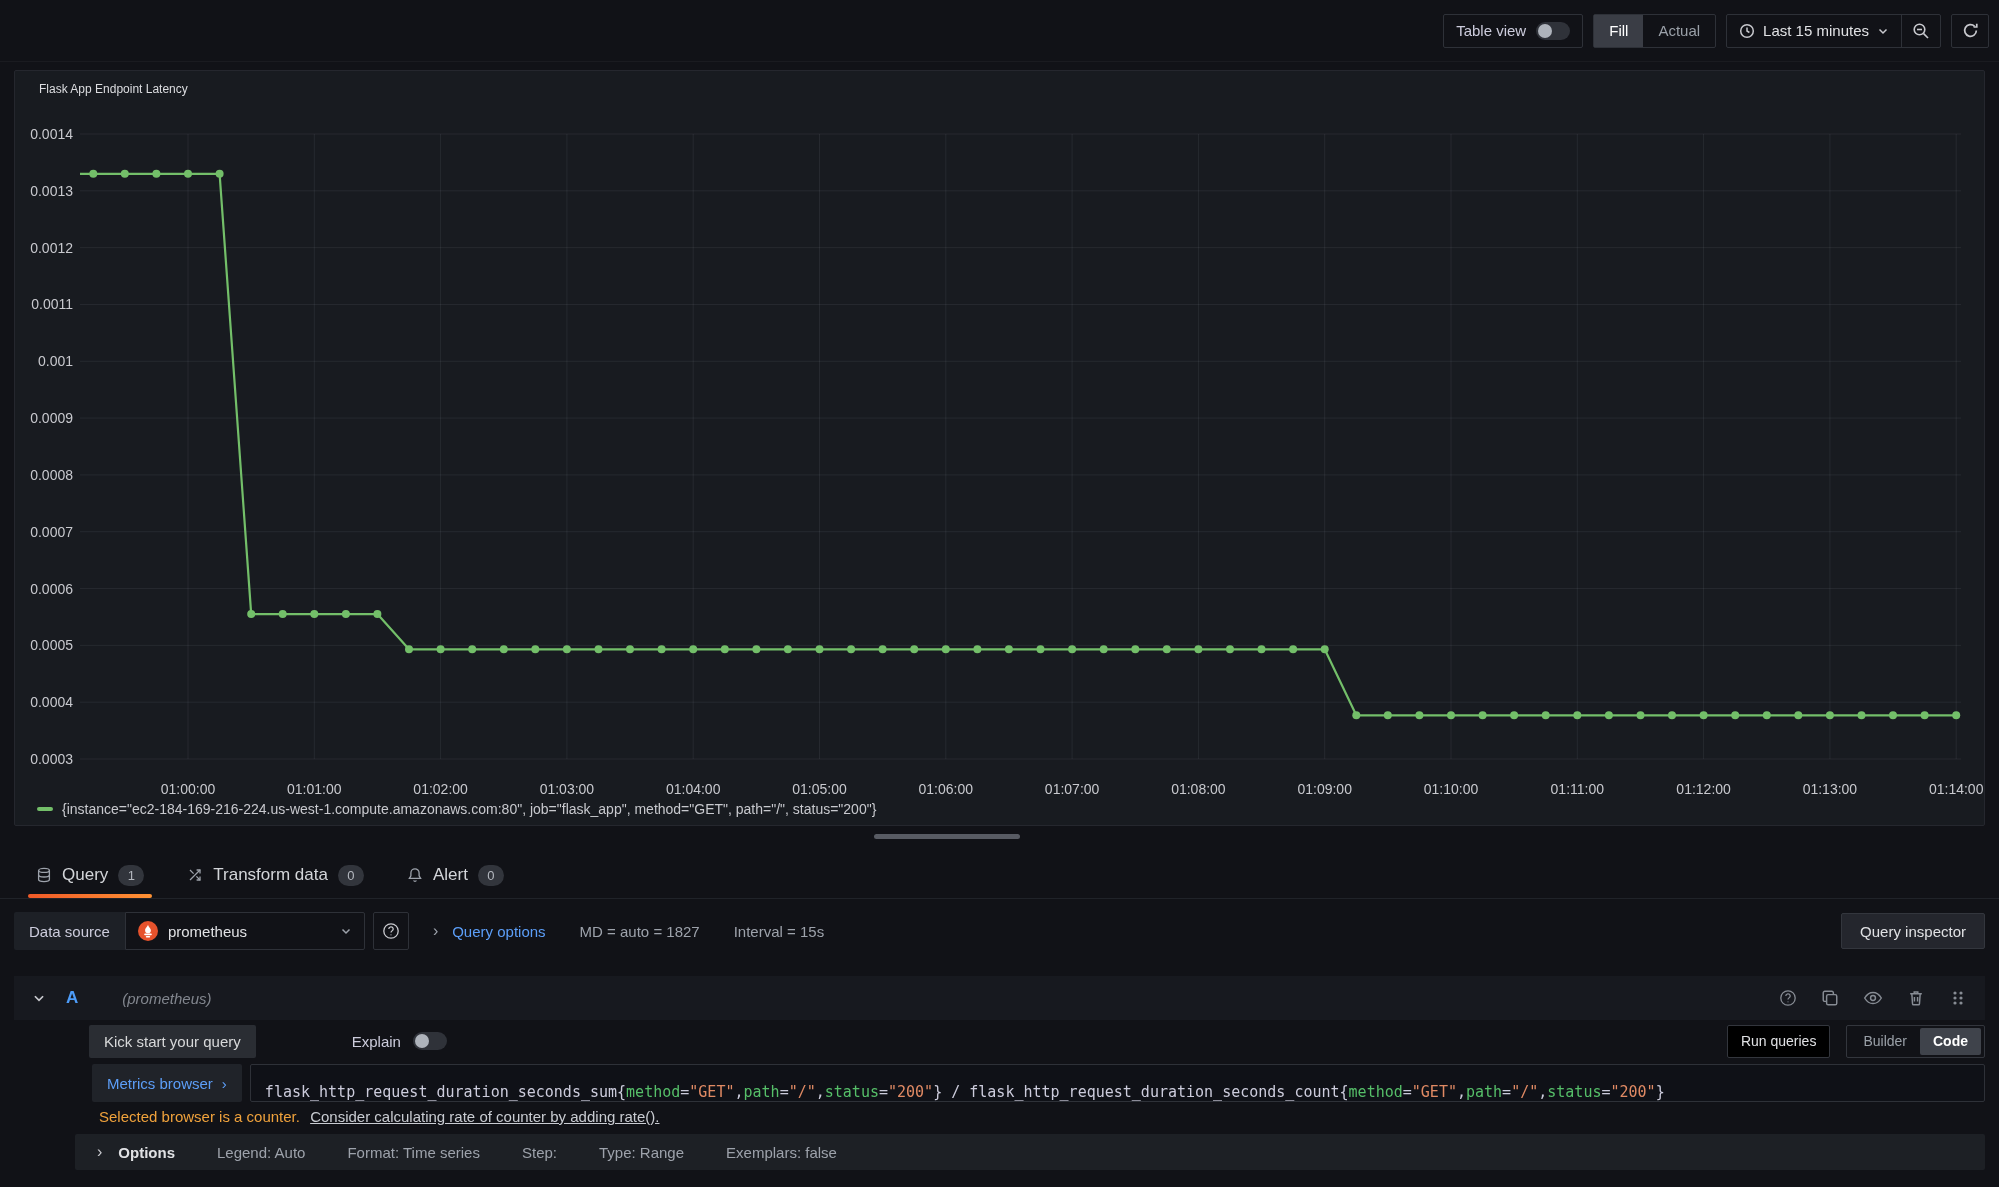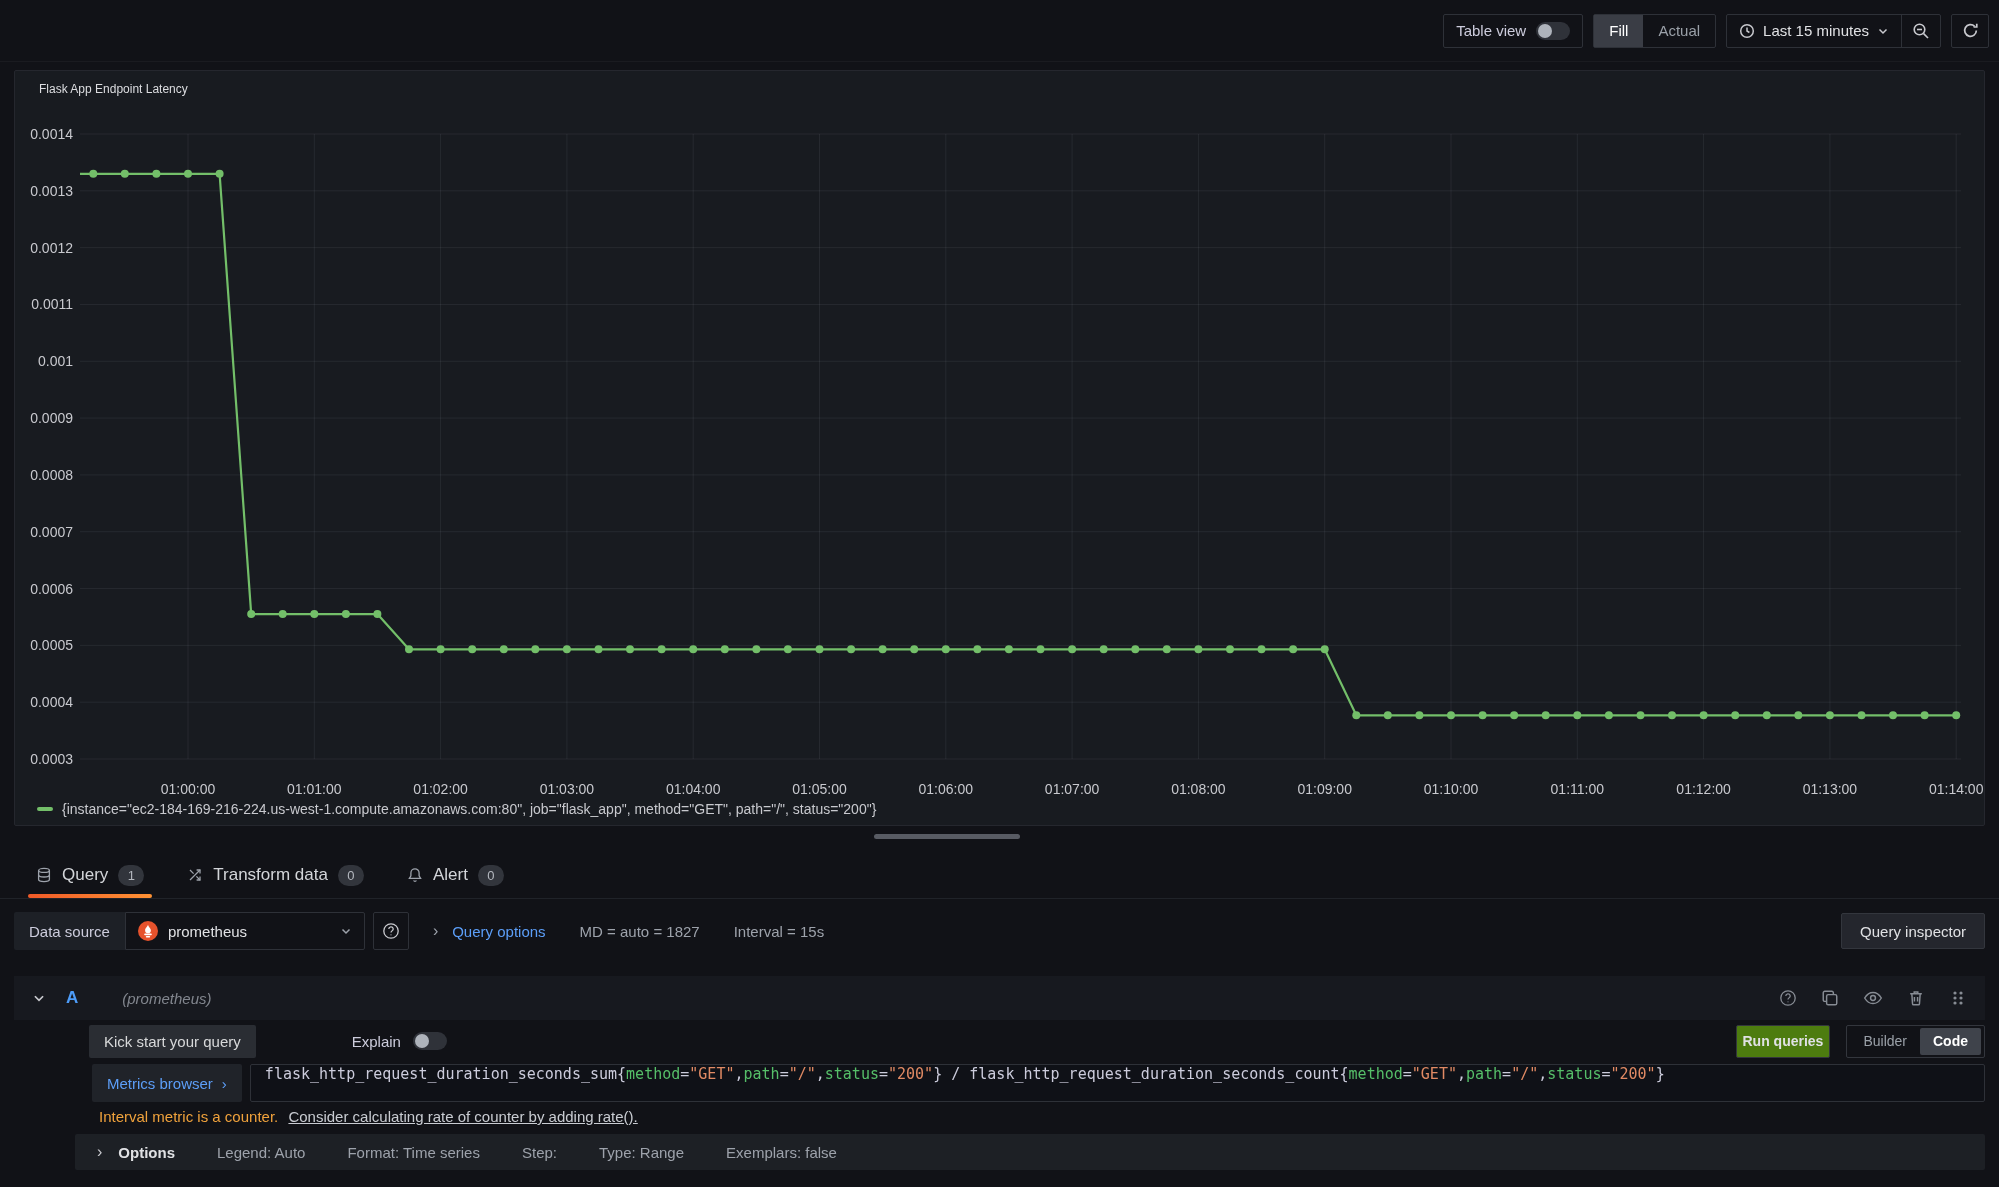--- a/index.html
+++ b/index.html
@@ -77,32 +77,32 @@
     display:flex; align-items:center; padding:0 18px; }
   .q-chevron { cursor:pointer; display:flex; }
   .q-refid { color:#4d9cf8; font-weight:700; font-size:17px; margin-left:20px; }
   .q-note { color:#82868e; font-style:italic; margin-left:44px; font-size:15px; }
   .q-icons { margin-left:auto; display:flex; gap:24px; align-items:center; }
   .q-icons .qi { cursor:pointer; display:flex; }
 
   .q-toolbar { position:absolute; top:1024px; left:89px; right:14px; height:34px; display:flex; align-items:center; }
   .kick-btn { background:#2a2d33; border-radius:2px; padding:0 15px; height:33px; display:flex; align-items:center; color:#d8d9da; cursor:pointer; }
   .explain { margin-left:96px; display:flex; gap:12px; align-items:center; color:#ccccdc; }
-  .run-btn { margin-left:auto; height:33px; padding:0 6px; background:#4d7c0f; border:1px solid #33363d; border-radius:2px;
-    font-weight:700; font-size:14px; color:#e0e1e4; display:flex; align-items:center; cursor:pointer; }
+  .run-btn { margin-left:auto; height:33px; padding:0 13px; background:#000000; border:1px solid #33363d; border-radius:2px;
+    font-weight:400; font-size:14px; color:#e0e1e4; display:flex; align-items:center; cursor:pointer; }
   .mode-seg { margin-left:16px; border:1px solid #33363d; border-radius:2px; height:33px; display:flex; align-items:center; padding:0 3px; font-size:14px; }
   .mode-opt { padding:0 13px; color:#9aa0a8; cursor:pointer; height:100%; display:flex; align-items:center; }
   .mode-opt.active { background:#3f434b; color:#ffffff; height:27px; border-radius:2px; font-weight:700; }
 
   .code-row { position:absolute; top:1064px; left:92px; right:14px; height:38px; display:flex; }
   .mb-chip { background:#202329; display:flex; align-items:center; padding:0 15px; color:#5c9ef8; font-weight:500;
     gap:9px; border-radius:2px; cursor:pointer; }
   .mb-chip .mb-chev { color:#5c9ef8; font-size:15px; }
   .code-box { flex:1; background:#0f1117; border:1px solid #2e3138; border-radius:2px; margin-left:8px;
-    display:flex; align-items:flex-start; padding:0 14px; font-family:"DejaVu Sans Mono", monospace; font-size:15px;
+    display:flex; align-items:flex-end; padding:0 14px; font-family:"DejaVu Sans Mono", monospace; font-size:15px;
     color:#ccccdc; white-space:pre; overflow:hidden; cursor:text; }
   .tk-plain { color:#ccccdc; }
   .tk-label { color:#56bf69; }
   .tk-string { color:#e08a64; }
 
   .warning-row { position:absolute; top:1108px; left:99px; font-size:15px; }
   .warn-text { color:#f0a23c; }
   .warn-link { color:#c9ccd2; text-decoration:underline; margin-left:6px; cursor:pointer; }
 
   .options-bar { position:absolute; top:1134px; left:75px; right:14px; height:36px; background:#1d2025; border-radius:2px;
@@ -429,21 +429,21 @@
 
 <div class="code-row">
   <div class="mb-chip">
     <span>Metrics browser</span>
     <span class="mb-chev">›</span>
   </div>
   <div class="code-box"><span class="tk-plain">flask_http_request_duration_seconds_sum{</span><span class="tk-label">method</span><span class="tk-plain">=</span><span class="tk-string">"GET"</span><span class="tk-plain">,</span><span class="tk-label">path</span><span class="tk-plain">=</span><span class="tk-string">"/"</span><span class="tk-plain">,</span><span class="tk-label">status</span><span class="tk-plain">=</span><span class="tk-string">"200"</span><span class="tk-plain">} / flask_http_request_duration_seconds_count{</span><span class="tk-label">method</span><span class="tk-plain">=</span><span class="tk-string">"GET"</span><span class="tk-plain">,</span><span class="tk-label">path</span><span class="tk-plain">=</span><span class="tk-string">"/"</span><span class="tk-plain">,</span><span class="tk-label">status</span><span class="tk-plain">=</span><span class="tk-string">"200"</span><span class="tk-plain">}</span></div>
 </div>
 
 <div class="warning-row">
-  <span class="warn-text">Interval metric is a counter.</span>
+  <span class="warn-text">Selected browser is a counter.</span>
   <span class="warn-link">Consider calculating rate of counter by adding rate().</span>
 </div>
 
 <div class="options-bar">
   <span class="opt-chev">›</span>
   <span class="opt-title">Options</span>
   <span class="opt-item">Legend: Auto</span>
   <span class="opt-item">Format: Time series</span>
   <span class="opt-item">Step:</span>
   <span class="opt-item">Type: Range</span>

